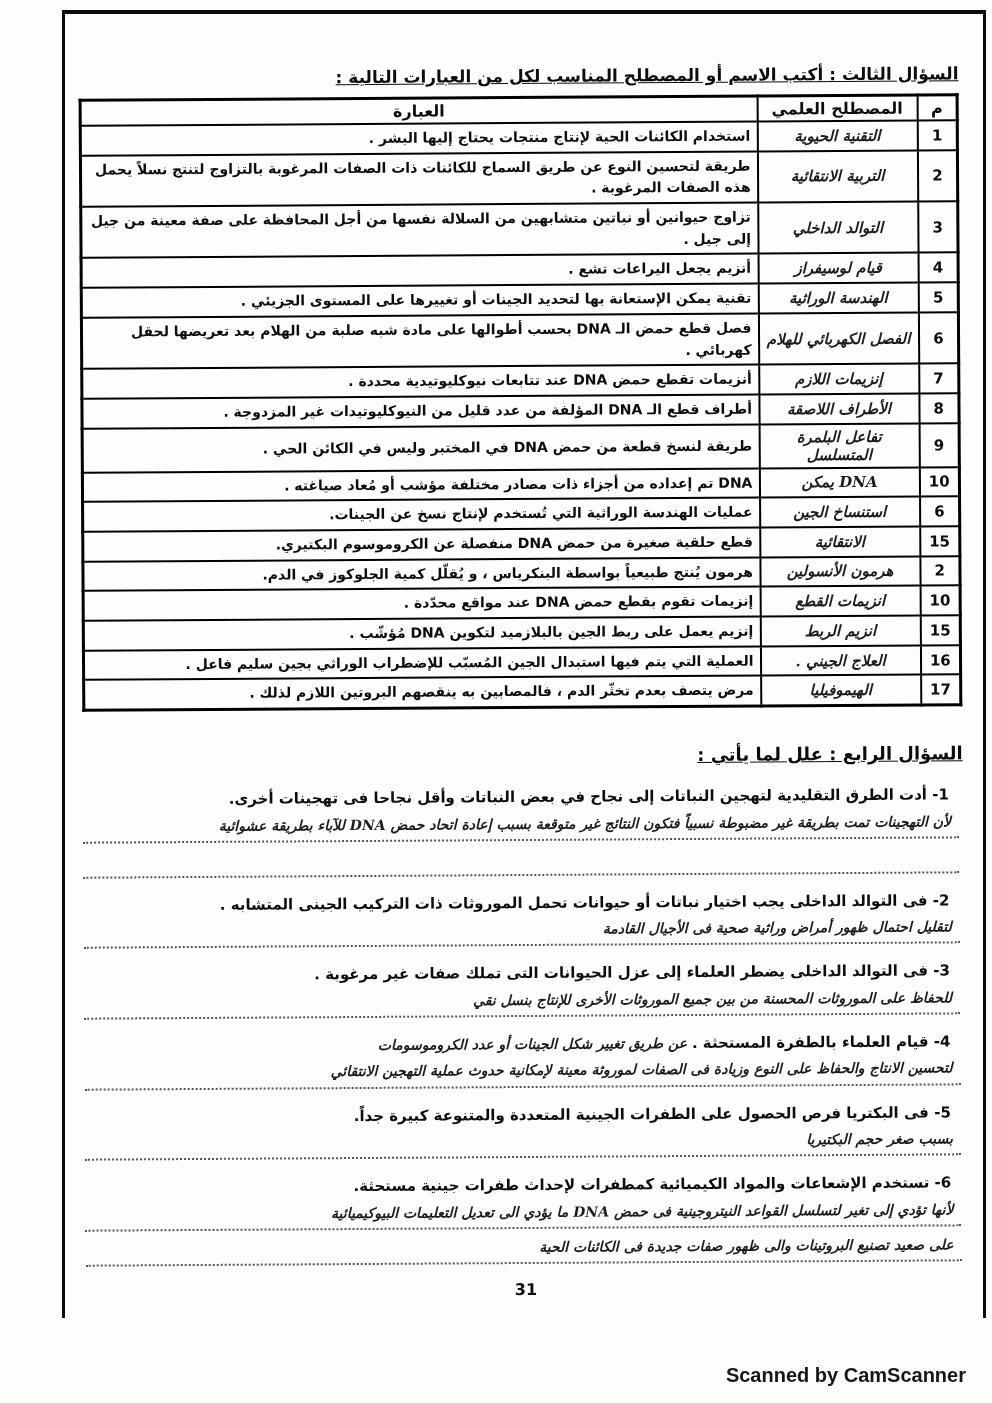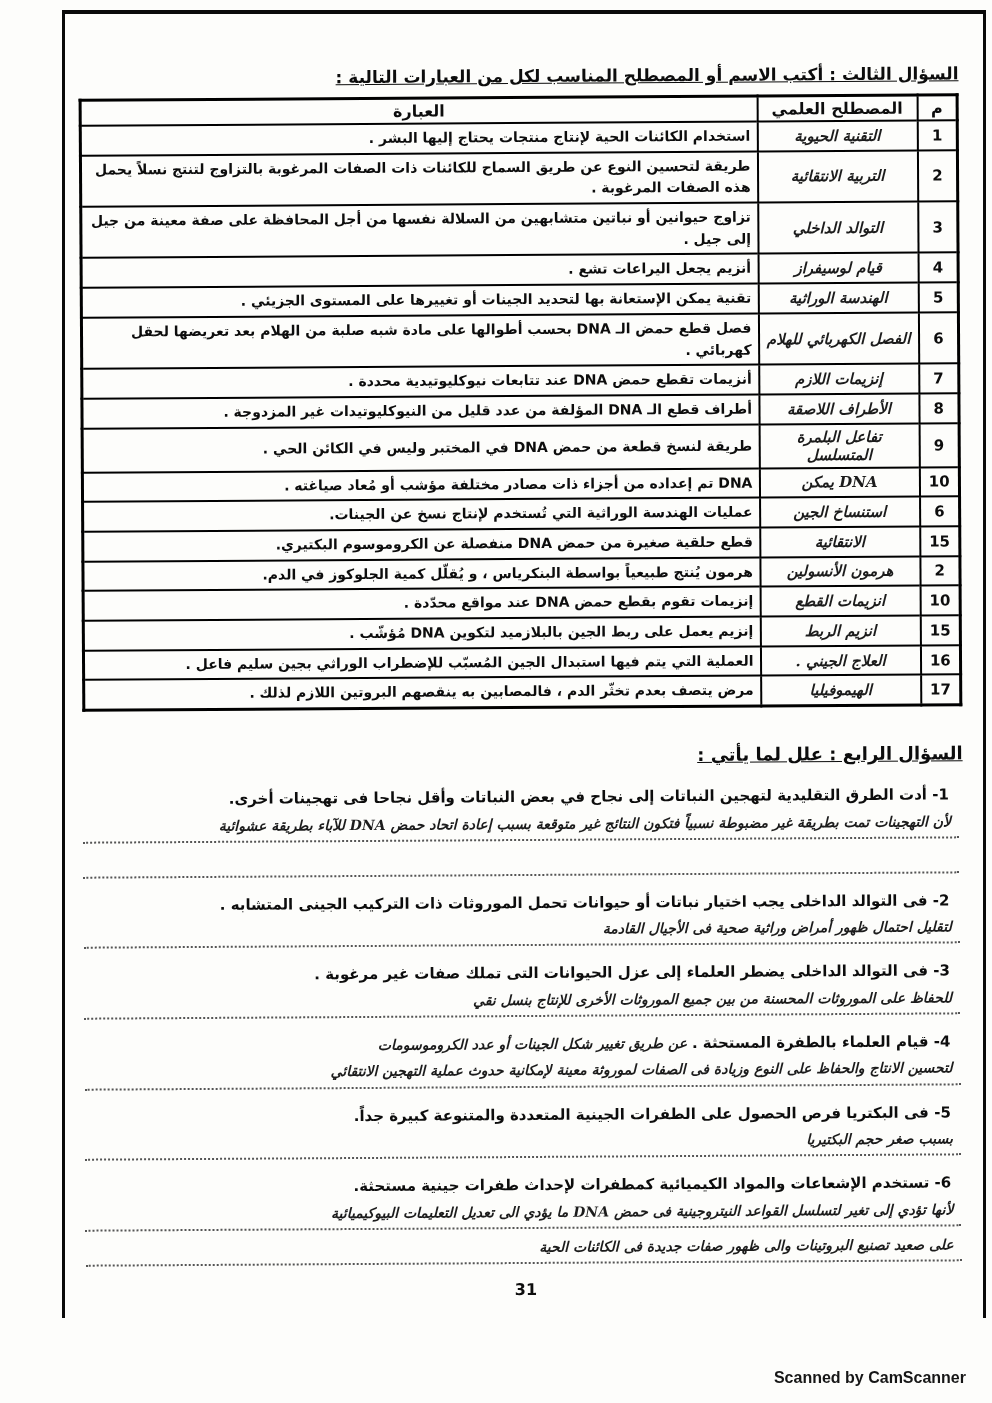--- a/index.html
+++ b/index.html
@@ -71,21 +71,21 @@
     line-height: 1.65;
   }
   .page-number {
     text-align: center;
     font-size: 16px; font-weight: bold;
     margin: 10px 0 0;
   }
   .camscanner {
     position: absolute; right: 26px; bottom: 16px;
     font-family: "Liberation Sans", sans-serif;
-    font-size: 16px; font-weight: bold;
+    font-size: 20px; font-weight: bold;
     color: #161616;
     direction: ltr;
   }
 </style>
 </head>
 <body>
 
 <div class="scan-frame"></div>
 
 <div class="page-content">

